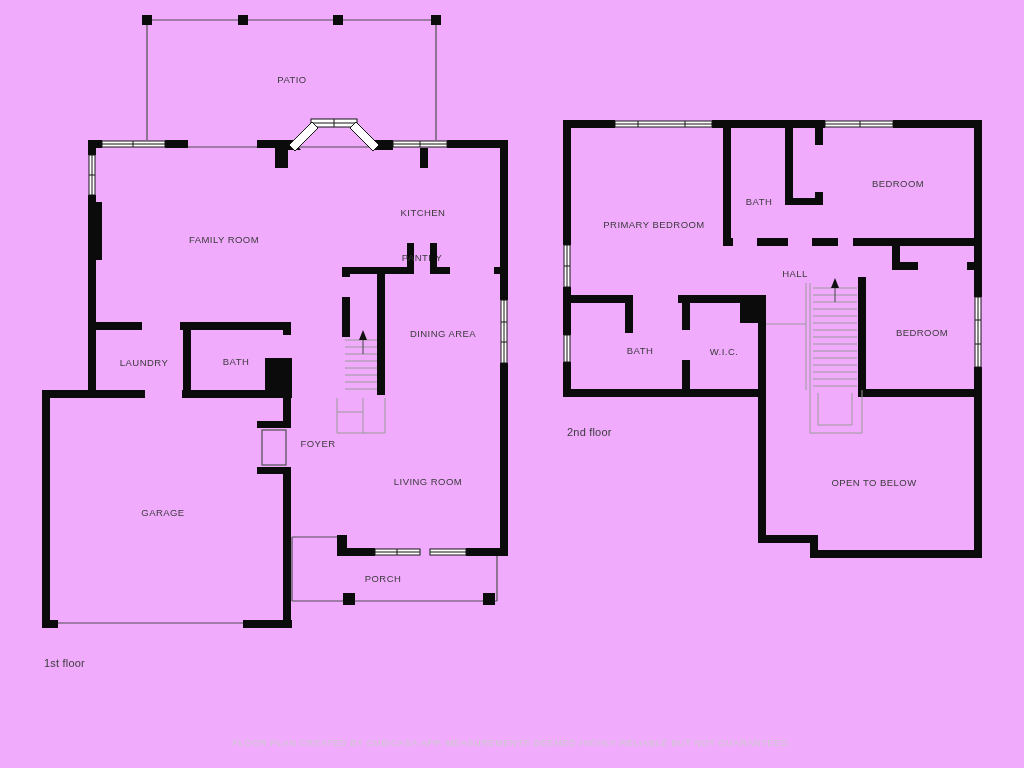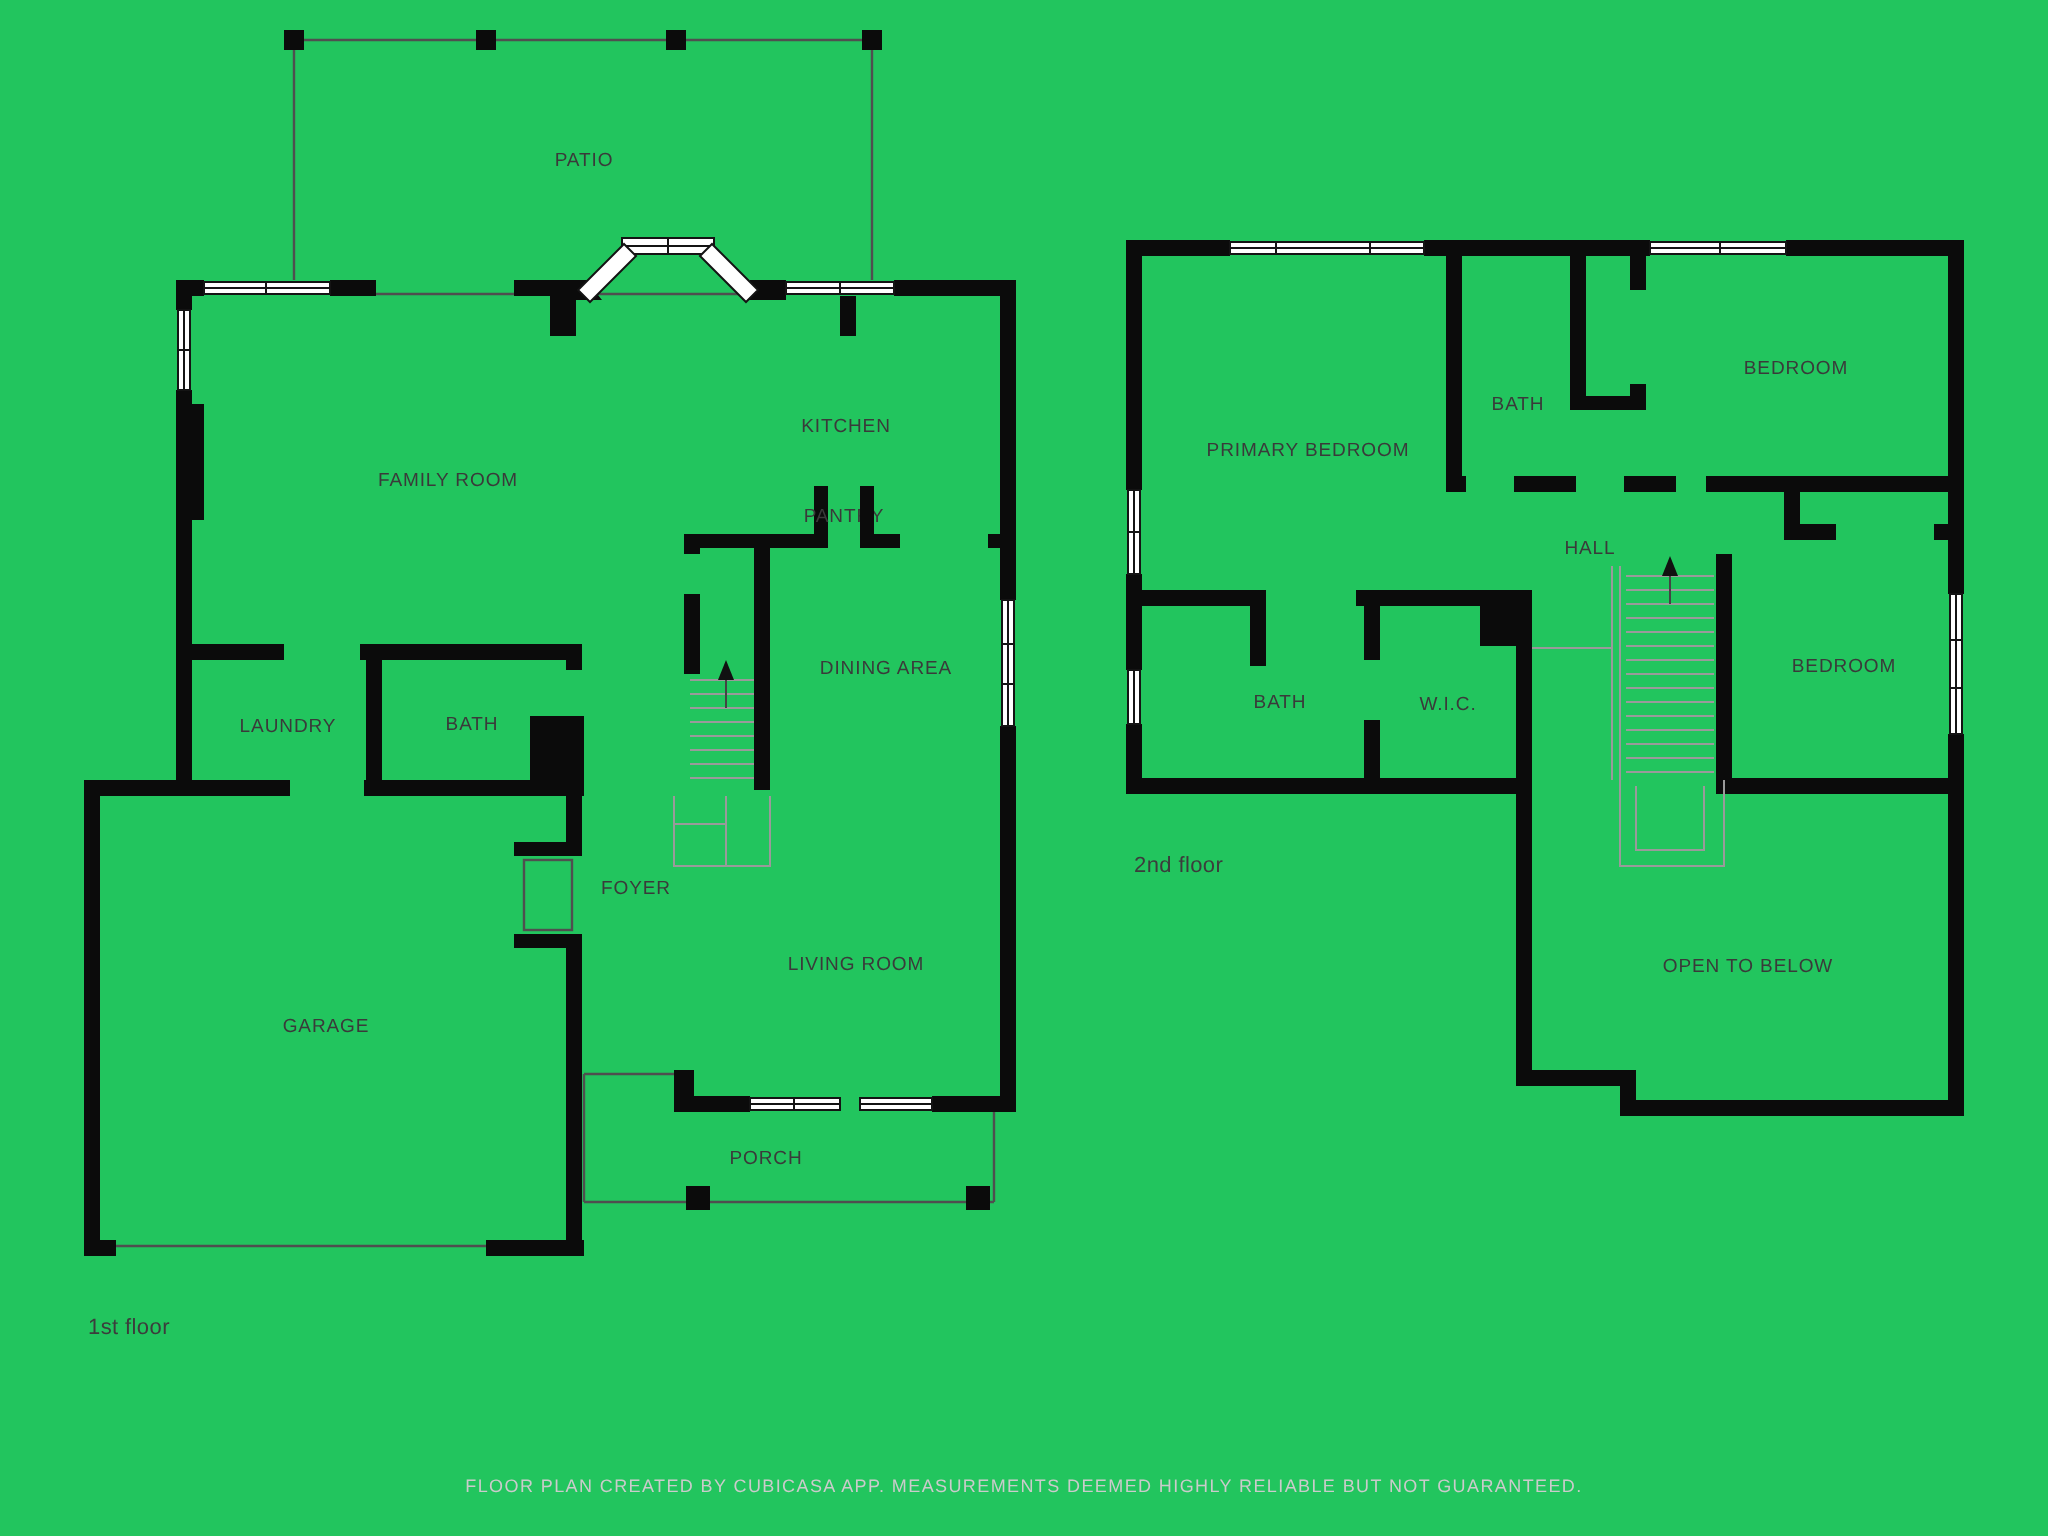--- a/index.html
+++ b/index.html
@@ -1,16 +1,16 @@
 <!DOCTYPE html>
 <html><head>
 <meta charset="utf-8">
 <style>
   html,body{margin:0;padding:0;background:#ffffff;}
-  .stage{width:1024px;height:768px;position:relative;background:#22c55e;overflow:hidden;}
+  .stage{width:1024px;height:768px;position:relative;background:#f0abfc;overflow:hidden;}
   svg{display:block;}
   .room-label{font-family:"Liberation Sans",sans-serif;font-size:9.5px;letter-spacing:.45px;text-anchor:middle;}
   .floor-label{font-family:"Liberation Sans",sans-serif;font-size:11px;letter-spacing:.2px;text-anchor:start;}
   .footer-label{font-family:"Liberation Sans",sans-serif;font-size:9px;letter-spacing:.7px;text-anchor:middle;}
 </style>
 </head>
 <body>
 
 <div class="stage">
 <svg width="1024" height="768" viewBox="0 0 1024 768">

